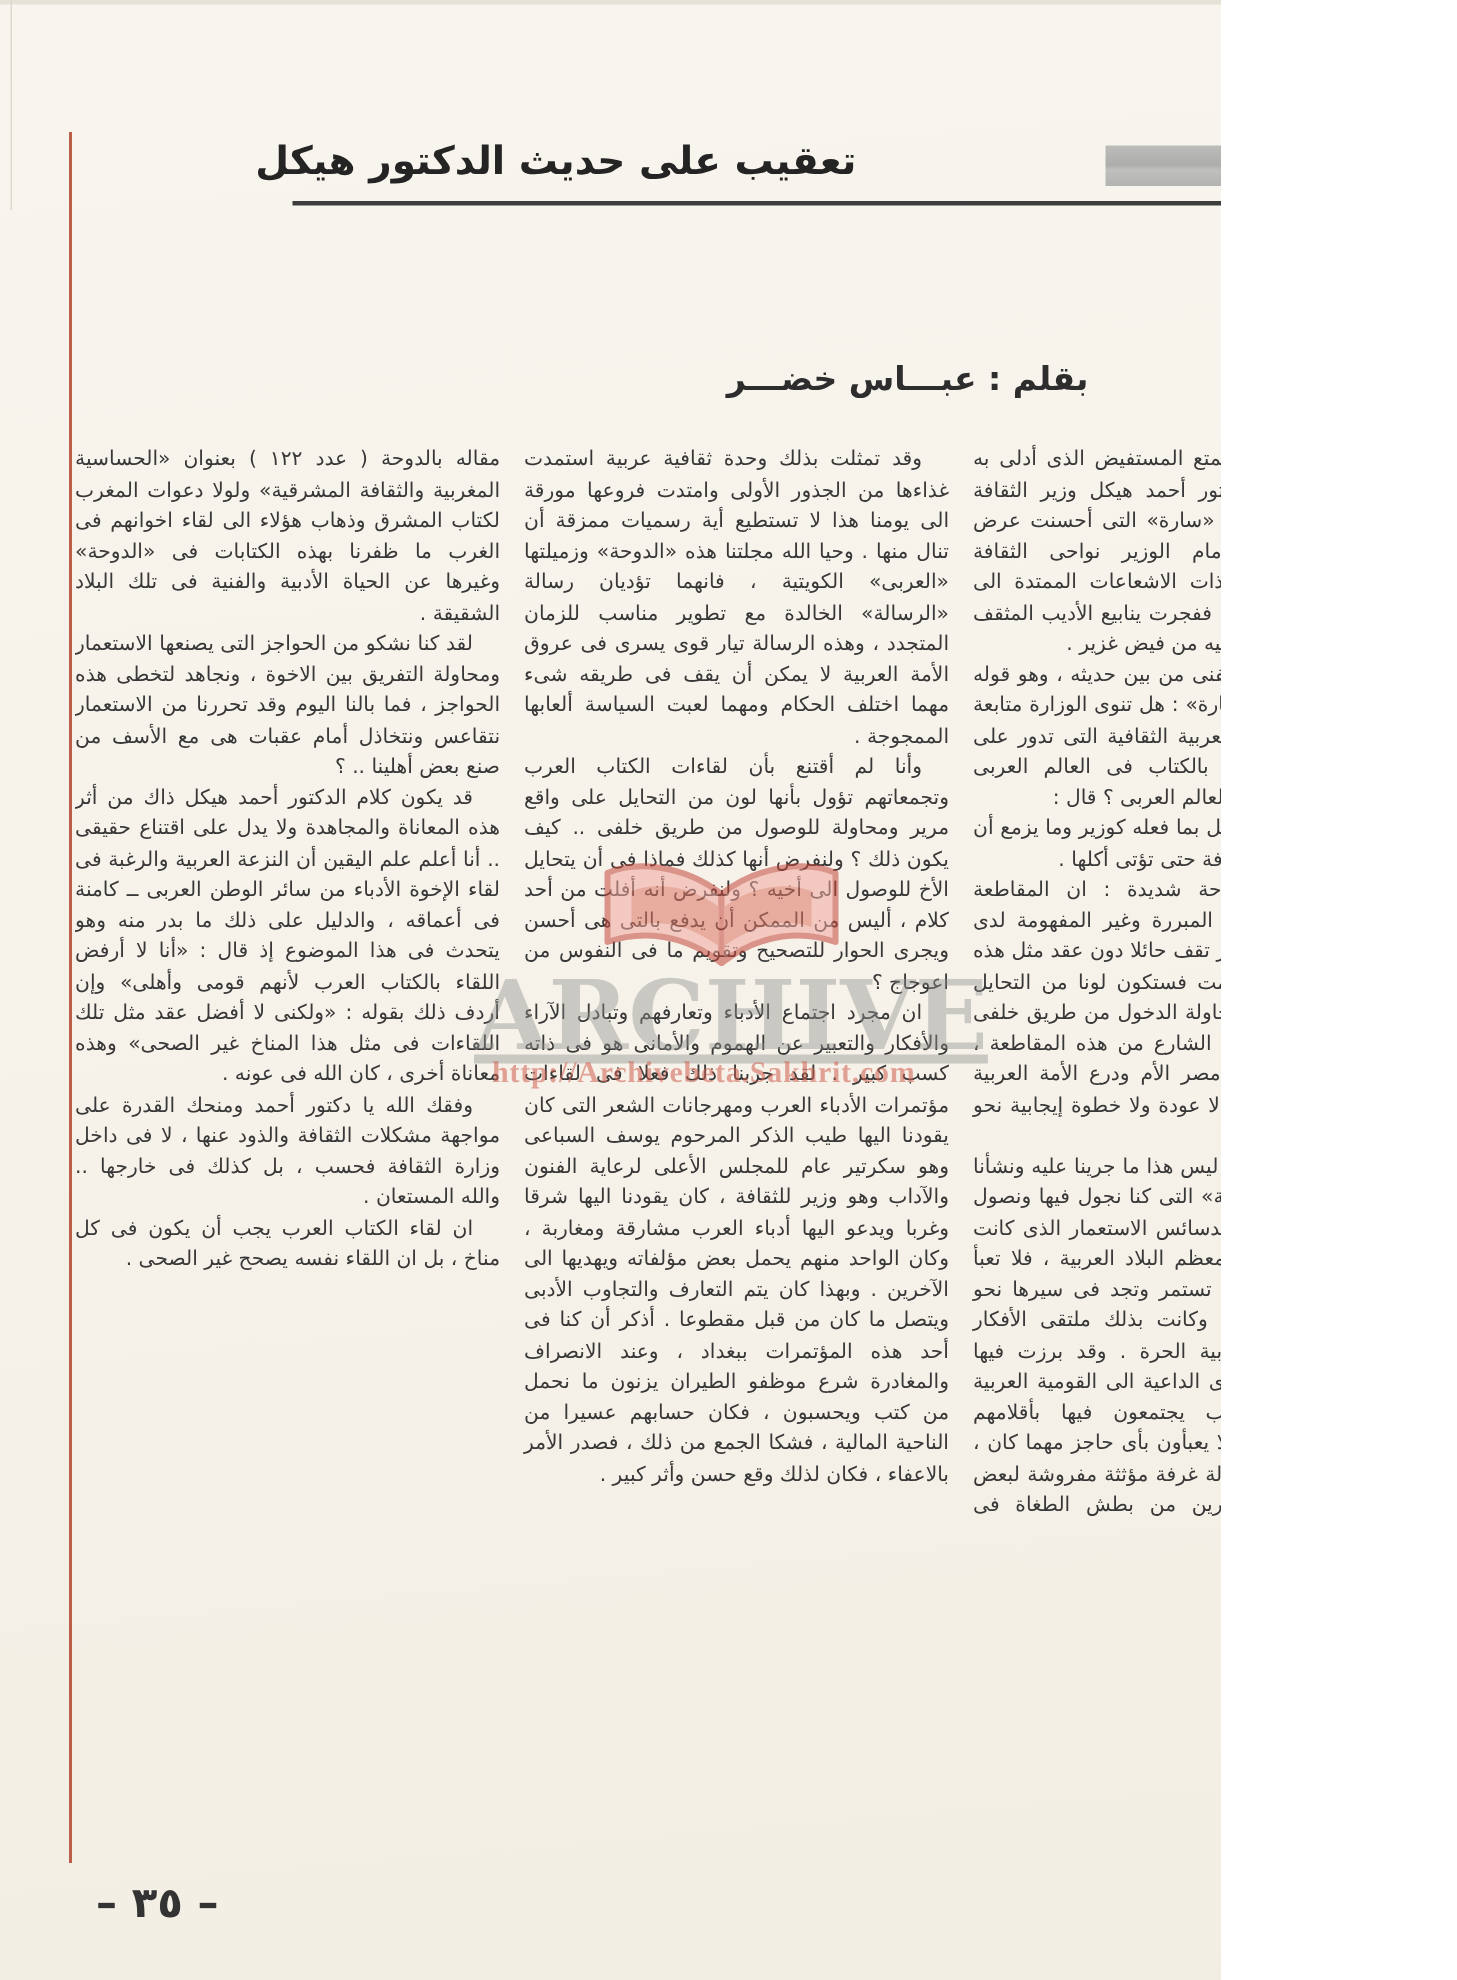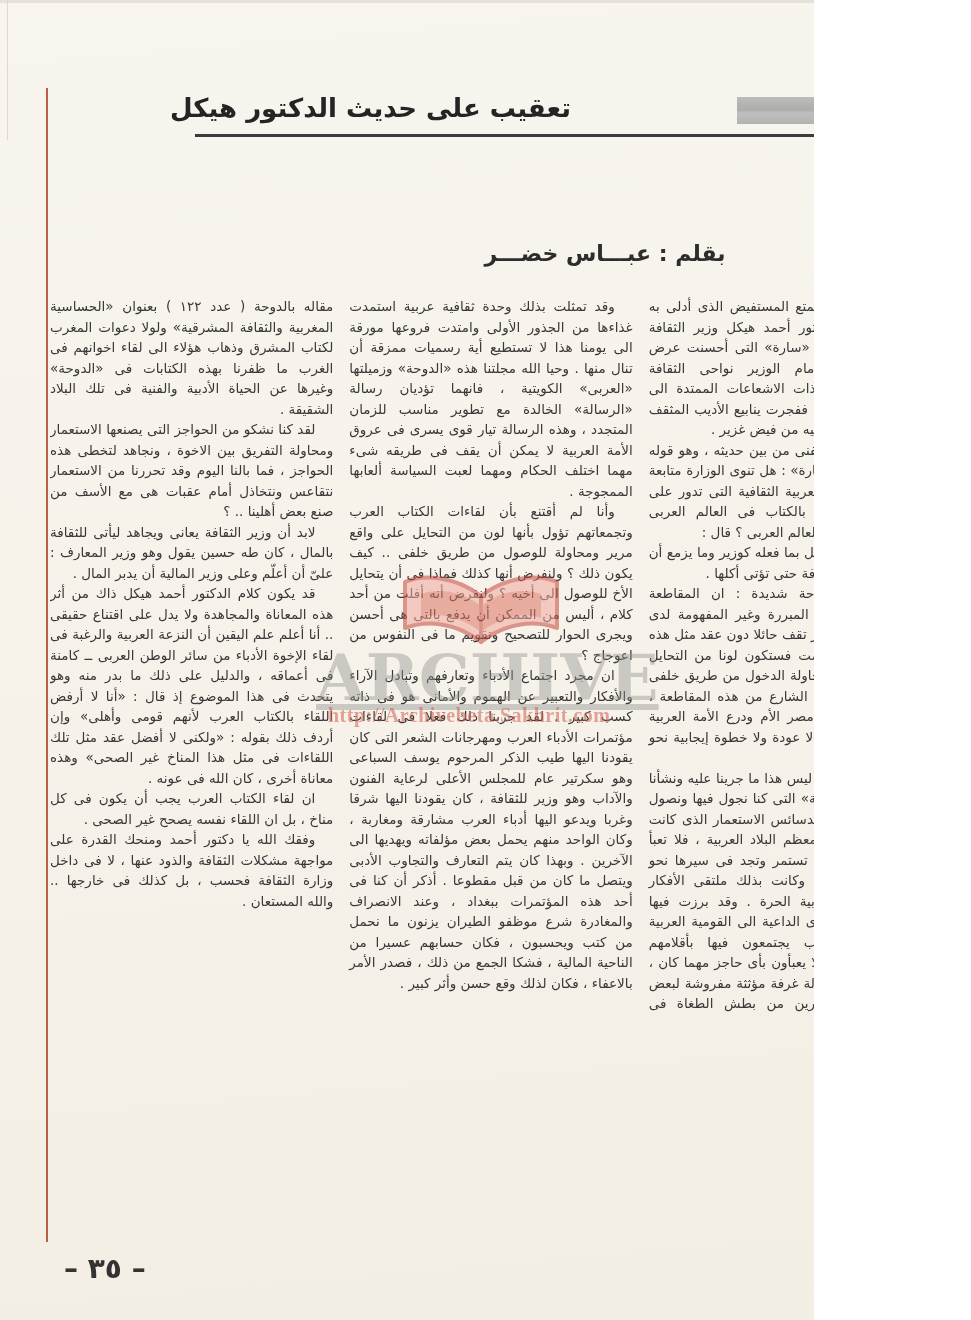--- a/index.html
+++ b/index.html
@@ -96,24 +96,23 @@
       <p>لا يا دكتور هيكل ، ليس هذا ما جرينا عليه ونشأنا فيه منذ عهد «الرسالة» التى كنا نجول فيها ونصول لا نعبأ برسميات ولا بدسائس الاستعمار الذى كانت جيوشه لا تزال فى معظم البلاد العربية ، فلا تعبأ بشىء من ذلك ، بل تستمر وتجد فى سيرها نحو الأهداف المشتركة ، وكانت بذلك ملتقى الأفكار العربية والأقلام العربية الحرة . وقد برزت فيها كتابات ساطع الحصرى الداعية الى القومية العربية . كان كتاب العرب يجتمعون فيها بأقلامهم وبأشخاصهم أحيانا ، لا يعبأون بأى حاجز مهما كان ، وكان فى ادارة الرسالة غرفة مؤثثة مفروشة لبعض اللاجئين العرب الفارين من بطش الطغاة فى بلادهم .</p>
     </div>
     <div class="col">
       <p>وقد تمثلت بذلك وحدة ثقافية عربية استمدت غذاءها من الجذور الأولى وامتدت فروعها مورقة الى يومنا هذا لا تستطيع أية رسميات ممزقة أن تنال منها . وحيا الله مجلتنا هذه «الدوحة» وزميلتها «العربى» الكويتية ، فانهما تؤديان رسالة «الرسالة» الخالدة مع تطوير مناسب للزمان المتجدد ، وهذه الرسالة تيار قوى يسرى فى عروق الأمة العربية لا يمكن أن يقف فى طريقه شىء مهما اختلف الحكام ومهما لعبت السياسة ألعابها الممجوجة .</p>
       <p>وأنا لم أقتنع بأن لقاءات الكتاب العرب وتجمعاتهم تؤول بأنها لون من التحايل على واقع مرير ومحاولة للوصول من طريق خلفى .. كيف يكون ذلك ؟ ولنفرض أنها كذلك فماذا فى أن يتحايل الأخ للوصول الى أخيه ؟ ولنفرض أنه أفلت من أحد كلام ، أليس من الممكن أن يدفع بالتى هى أحسن ويجرى الحوار للتصحيح وتقويم ما فى النفوس من اعوجاج ؟</p>
       <p>ان مجرد اجتماع الأدباء وتعارفهم وتبادل الآراء والأفكار والتعبير عن الهموم والأمانى هو فى ذاته كسب كبير . لقد جربنا ذلك فعلا فى لقاءات مؤتمرات الأدباء العرب ومهرجانات الشعر التى كان يقودنا اليها طيب الذكر المرحوم يوسف السباعى وهو سكرتير عام للمجلس الأعلى لرعاية الفنون والآداب وهو وزير للثقافة ، كان يقودنا اليها شرقا وغربا ويدعو اليها أدباء العرب مشارقة ومغاربة ، وكان الواحد منهم يحمل بعض مؤلفاته ويهديها الى الآخرين . وبهذا كان يتم التعارف والتجاوب الأدبى ويتصل ما كان من قبل مقطوعا . أذكر أن كنا فى أحد هذه المؤتمرات ببغداد ، وعند الانصراف والمغادرة شرع موظفو الطيران يزنون ما نحمل من كتب ويحسبون ، فكان حسابهم عسيرا من الناحية المالية ، فشكا الجمع من ذلك ، فصدر الأمر بالاعفاء ، فكان لذلك وقع حسن وأثر كبير .</p>
     </div>
     <div class="col">
       <p class="flush">مقاله بالدوحة ( عدد ١٢٢ ) بعنوان «الحساسية المغربية والثقافة المشرقية» ولولا دعوات المغرب لكتاب المشرق وذهاب هؤلاء الى لقاء اخوانهم فى الغرب ما ظفرنا بهذه الكتابات فى «الدوحة» وغيرها عن الحياة الأدبية والفنية فى تلك البلاد الشقيقة .</p>
       <p>لقد كنا نشكو من الحواجز التى يصنعها الاستعمار ومحاولة التفريق بين الاخوة ، ونجاهد لتخطى هذه الحواجز ، فما بالنا اليوم وقد تحررنا من الاستعمار نتقاعس ونتخاذل أمام عقبات هى مع الأسف من صنع بعض أهلينا .. ؟</p>
-      <p>لابد أن وزير الثقافة يعانى ويجاهد ليأتى للثقافة بالمال ، كان طه حسين يقول وهو وزير المعارف : علىّ أن أعلّم وعلى وزير المالية أن يدبر المال .</p>
       <p>قد يكون كلام الدكتور أحمد هيكل ذاك من أثر هذه المعاناة والمجاهدة ولا يدل على اقتناع حقيقى .. أنا أعلم علم اليقين أن النزعة العربية والرغبة فى لقاء الإخوة الأدباء من سائر الوطن العربى ــ كامنة فى أعماقه ، والدليل على ذلك ما بدر منه وهو يتحدث فى هذا الموضوع إذ قال : «أنا لا أرفض اللقاء بالكتاب العرب لأنهم قومى وأهلى» وإن أردف ذلك بقوله : «ولكنى لا أفضل عقد مثل تلك اللقاءات فى مثل هذا المناخ غير الصحى» وهذه معاناة أخرى ، كان الله فى عونه .</p>
+      <p>وفقك الله يا دكتور أحمد ومنحك القدرة على مواجهة مشكلات الثقافة والذود عنها ، لا فى داخل وزارة الثقافة فحسب ، بل كذلك فى خارجها .. والله المستعان .</p>
       <p>ان لقاء الكتاب العرب يجب أن يكون فى كل مناخ ، بل ان اللقاء نفسه يصحح غير الصحى .</p>
-      <p>وفقك الله يا دكتور أحمد ومنحك القدرة على مواجهة مشكلات الثقافة والذود عنها ، لا فى داخل وزارة الثقافة فحسب ، بل كذلك فى خارجها .. والله المستعان .</p>
     </div>
   </div>
 
   <svg class="wm-logo" width="176" height="92" viewBox="0 0 176 92" xmlns="http://www.w3.org/2000/svg">
     <path d="M88 28 C62 8 30 6 12 14 L12 60 C34 52 62 54 88 74 Z" fill="#f2a79e" stroke="#c4473a" stroke-width="4" stroke-linejoin="round"></path>
     <path d="M88 28 C114 8 146 6 164 14 L164 60 C142 52 114 54 88 74 Z" fill="#f2a79e" stroke="#c4473a" stroke-width="4" stroke-linejoin="round"></path>
     <path d="M88 38 C68 22 44 20 28 26 L28 50 C46 44 66 48 88 64 Z" fill="#d96b57" opacity="0.85"></path>
     <path d="M88 38 C108 22 132 20 148 26 L148 50 C130 44 110 48 88 64 Z" fill="#d96b57" opacity="0.85"></path>
     <path d="M88 28 L88 74" stroke="#c4473a" stroke-width="3"></path>
   </svg>

